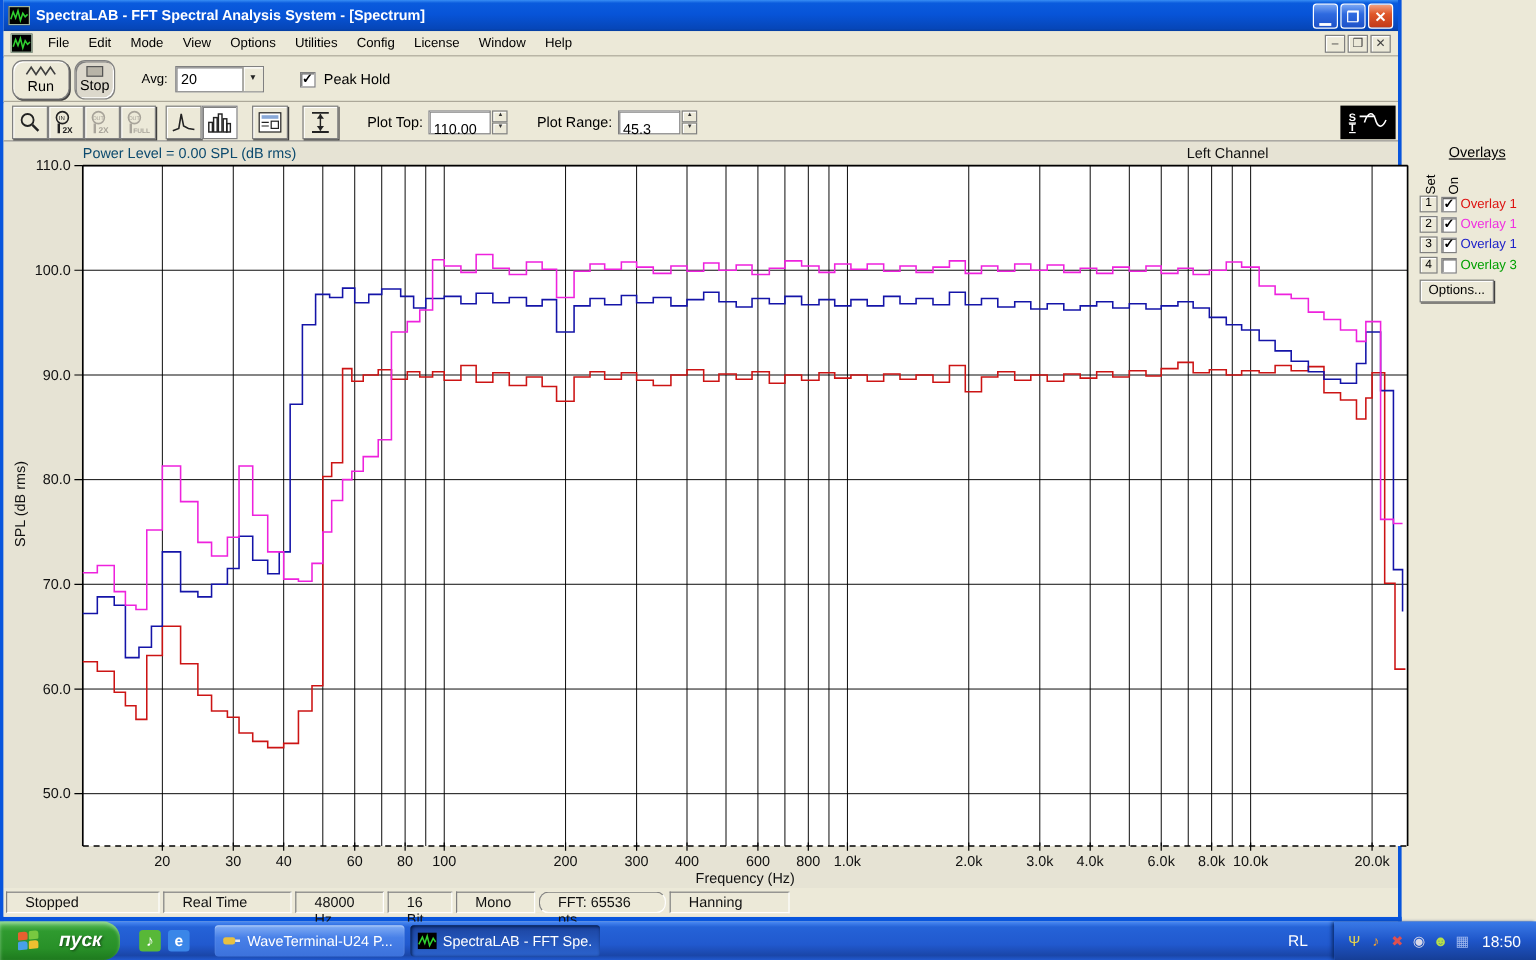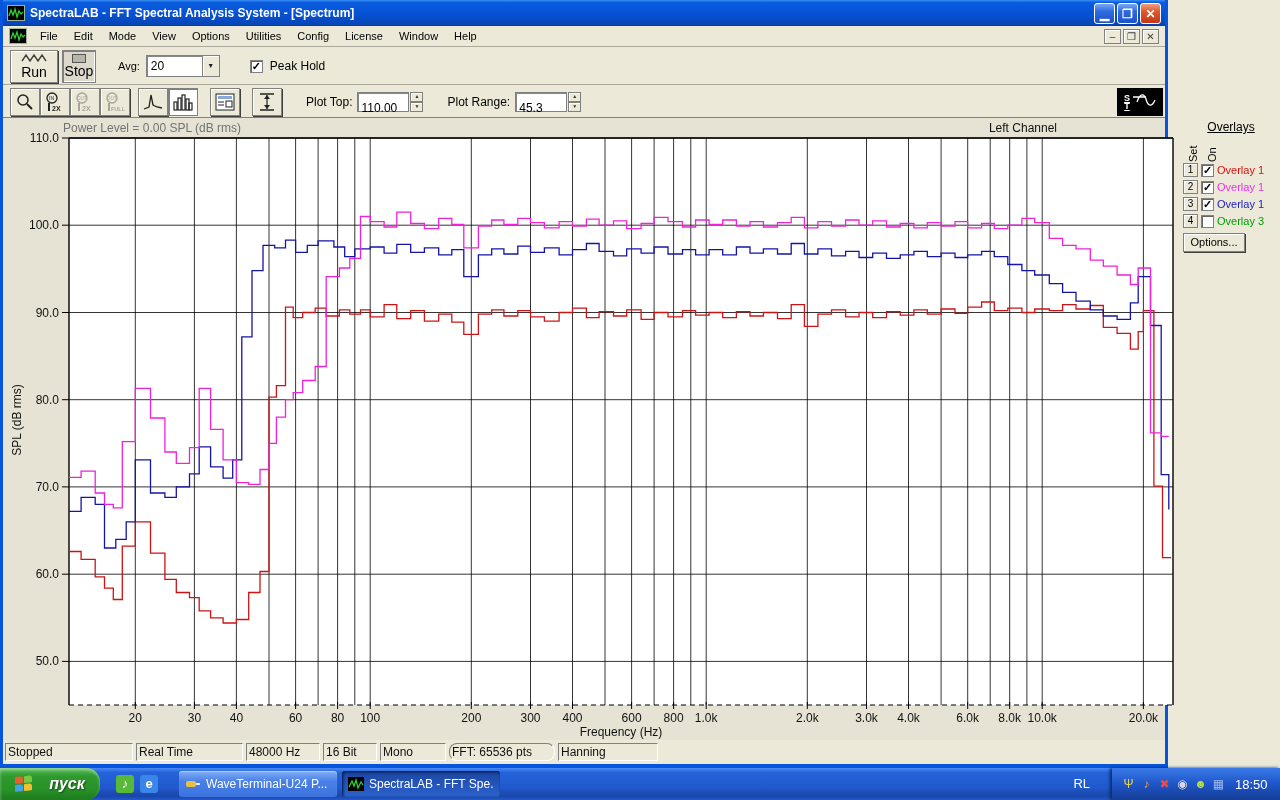--- a/index.html
+++ b/index.html
@@ -30,56 +30,56 @@
   
   #toolbar-1 { position:absolute; left:0; top:48px; right:0; height:37px; border-bottom:1px solid #ACA899;
     display:flex; align-items:center; background:#ECE9D8; }
   #toolbar-2 { position:absolute; left:0; top:86px; right:0; height:32px; border-bottom:1px solid #808080;
     display:flex; align-items:center; background:#ECE9D8; }
   .tb-btn { background:#ECE9D8; border:1px solid #808080; box-shadow:inset 1px 1px 0 #fff, 1px 1px 0 #404040;
     display:flex; flex-direction:column; align-items:center; justify-content:center; }
   .tb-btn.pressed { box-shadow:inset 1px 1px 0 #808080, inset -1px -1px 0 #fff; background:#DCD8CC; }
   .tb-btn.selected { background:#fff; box-shadow:inset 1px 1px 0 #808080, inset -1px -1px 0 #fff; }
   .tb-btn.disabled { color:#A8A49A; }
-  .big-btn { width:48px; height:33px; font-size:14px; }
+  .big-btn { width:48px; height:33px; font-size:12px;border-radius:9px; }
   .sq-btn { width:30px; height:28px; }
   .field { background:#fff; border:1px solid #808080; box-shadow:inset 1px 1px 0 #404040a0; padding:8px 3px; height:20px; font-size:12px; }
   .spinner { width:13px; height:20px; display:flex; flex-direction:column; margin-left:1px; }
   .spinner div { flex:1; background:#ECE9D8; border:1px solid #808080; box-shadow:inset 1px 1px 0 #fff;
     font-size:5px; line-height:7px; text-align:center; color:#333; }
   .combo { display:flex; width:74px; height:22px; background:#fff; border:1px solid #808080; box-shadow:inset 1px 1px 0 #404040a0; }
   .combo .val { flex:1; padding:3px 4px; font-size:12px; }
   .combo .drop { width:17px; background:#ECE9D8; border-left:1px solid #808080; box-shadow:inset 1px 1px 0 #fff;
     font-size:7px; text-align:center; line-height:20px; color:#222; }
   .checkbox { width:13px; height:13px; background:#fff; border:1px solid #808080; box-shadow:inset 1px 1px 0 #666;
     font-size:11px; font-weight:bold; line-height:11px; text-align:center; }
   .gen-btn { position:absolute; right:2px; top:2px; width:46px; height:28px; background:#000; color:#fff; display:flex; align-items:center; justify-content:center; gap:2px; }
   .gen-st { font-size:9px; font-weight:bold; line-height:8px; text-align:center; text-decoration:underline; }
 
   
   #main-area { position:absolute; left:0; top:118px; right:0; height:622px; background:#E6E3D4; }
-  #plot-hdr-left { position:absolute; left:60px; top:3px; font-size:12px; color:#737373; }
+  #plot-hdr-left { position:absolute; left:66px; top:3px; font-size:12px; color:#0c4a6e; }
   #plot-hdr-right { position:absolute; right:108px; top:3px; font-size:12px; color:#111; }
   #y-axis-title { position:absolute; left:-22px; top:295px; transform:rotate(-90deg); font-size:12px; color:#111; }
   #spectrum-svg { position:absolute; left:0; top:0; }
 
   
   #overlays-panel { position:absolute; left:1180px; top:2px; width:96px; }
   #overlays-title { text-decoration:underline; font-size:12px; text-align:center; margin-bottom:2px; }
   .rot-lbl { writing-mode:vertical-rl; transform:rotate(180deg); font-size:11px; height:26px; }
   .ov-row { display:flex; align-items:center; gap:3px; height:16px; margin-bottom:1px; }
   .ov-num { width:15px; height:14px; background:#ECE9D8; border:1px solid #808080; box-shadow:inset 1px 1px 0 #fff;
     font-size:10px; text-align:center; line-height:12px; }
   .ov-label { font-size:11px; }
   #options-btn { margin-top:4px; width:62px; height:19px; background:#ECE9D8; border:1px solid #808080;
     box-shadow:inset 1px 1px 0 #fff, 1px 1px 0 #404040; font-size:11px; text-align:center; line-height:17px; }
 
   
   #status-bar { position:absolute; left:0; top:740px; right:0; height:24px; background:#ECE9D8; display:flex; gap:3px; padding:3px 2px 0 2px; }
-  .status-field { height:18px; border:1px solid; border-color:#808080 #fff #fff #808080; padding:1px 2px; font-size:12px; color:#111; }
+  .status-field { height:18px; border:1px solid; border-color:#808080 #fff #fff #808080; padding:1px 15px; font-size:12px; color:#111; }
 
   
   #taskbar { position:absolute; left:0; top:768px; width:1280px; height:32px;
     background:linear-gradient(180deg,#4A8AF4 0%,#2563D8 14%,#2159CE 60%,#1A46A8 88%,#2159CE 100%); display:flex; align-items:center; }
   #start-btn { width:100px; height:32px; border-radius:0 14px 14px 0;
     background:linear-gradient(180deg,#5FBF5F 0%,#2F9A2F 25%,#289028 70%,#1E7A1E 100%);
     box-shadow:inset 0 2px 3px #b8e8b8a0; display:flex; align-items:center; justify-content:center; gap:16px;
     color:#fff; font-size:16px; font-weight:bold; font-style:italic; text-shadow:1px 1px 2px #00000080; }
   .winflag { width:18px; height:16px; display:grid; grid-template-columns:8px 8px; grid-template-rows:7px 7px; gap:1px; transform:skewY(-6deg); }
   .winflag i { border-radius:1px 3px 1px 1px; }

